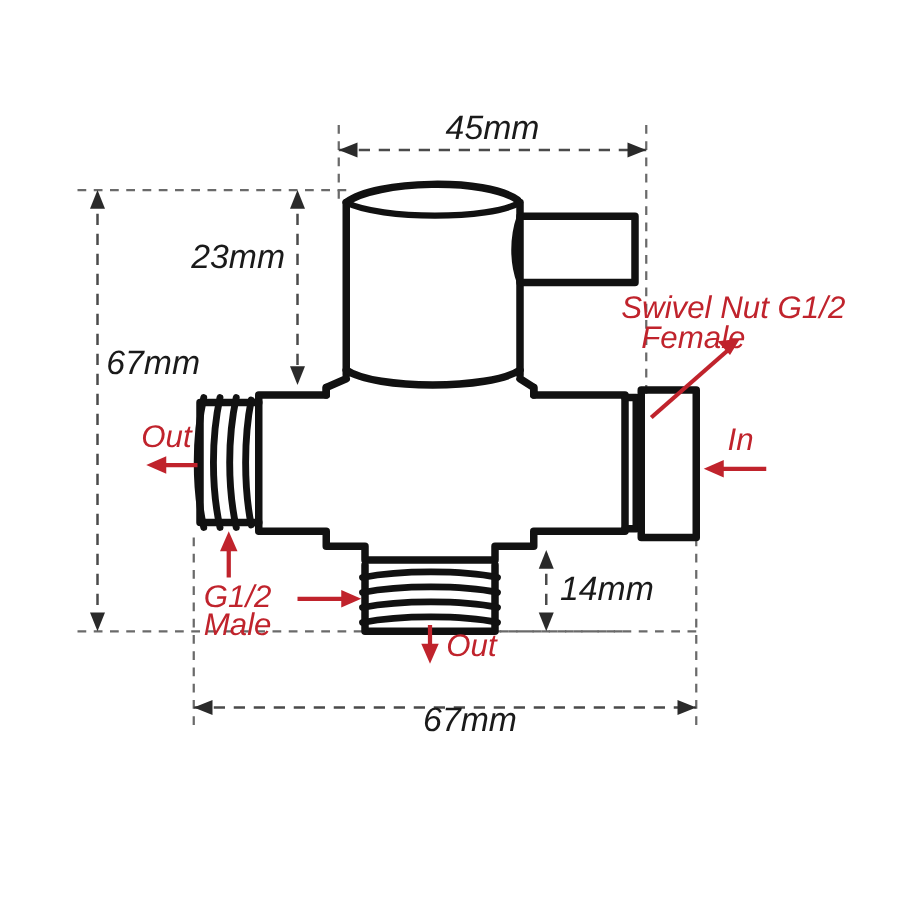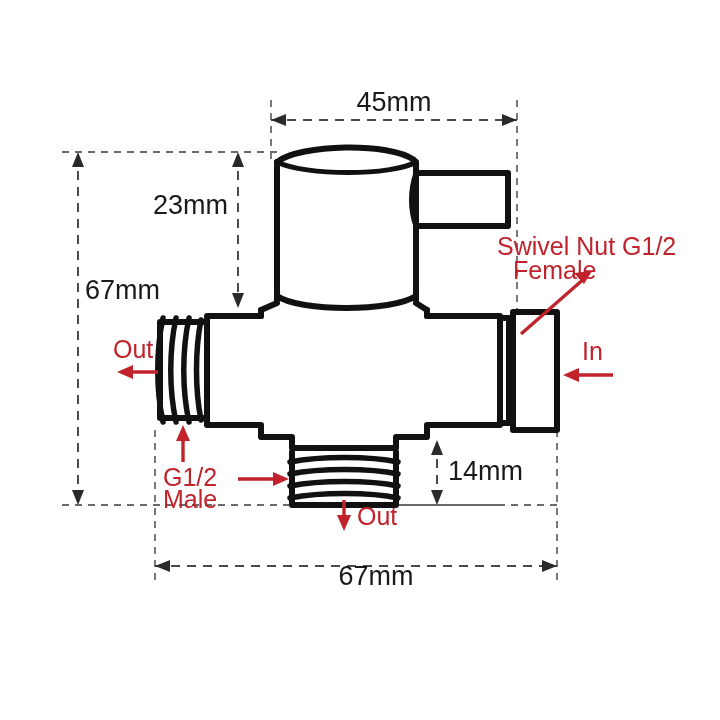--- a/index.html
+++ b/index.html
@@ -14,20 +14,21 @@
     font-family: "Liberation Sans", sans-serif;
     overflow: hidden;
     position: relative;
   }
   #drawing-root {
     position: absolute;
     left: 0;
     top: 0;
     width: 606px;
     height: 720px;
+    font-style: italic;
   }
   svg#drawing {
     display: block;
     width: 720px;
     height: 720px;
     background: #ffffff;
   }
   .dim-text {
     font-family: "Liberation Sans", sans-serif;
     font-size: 27px;

